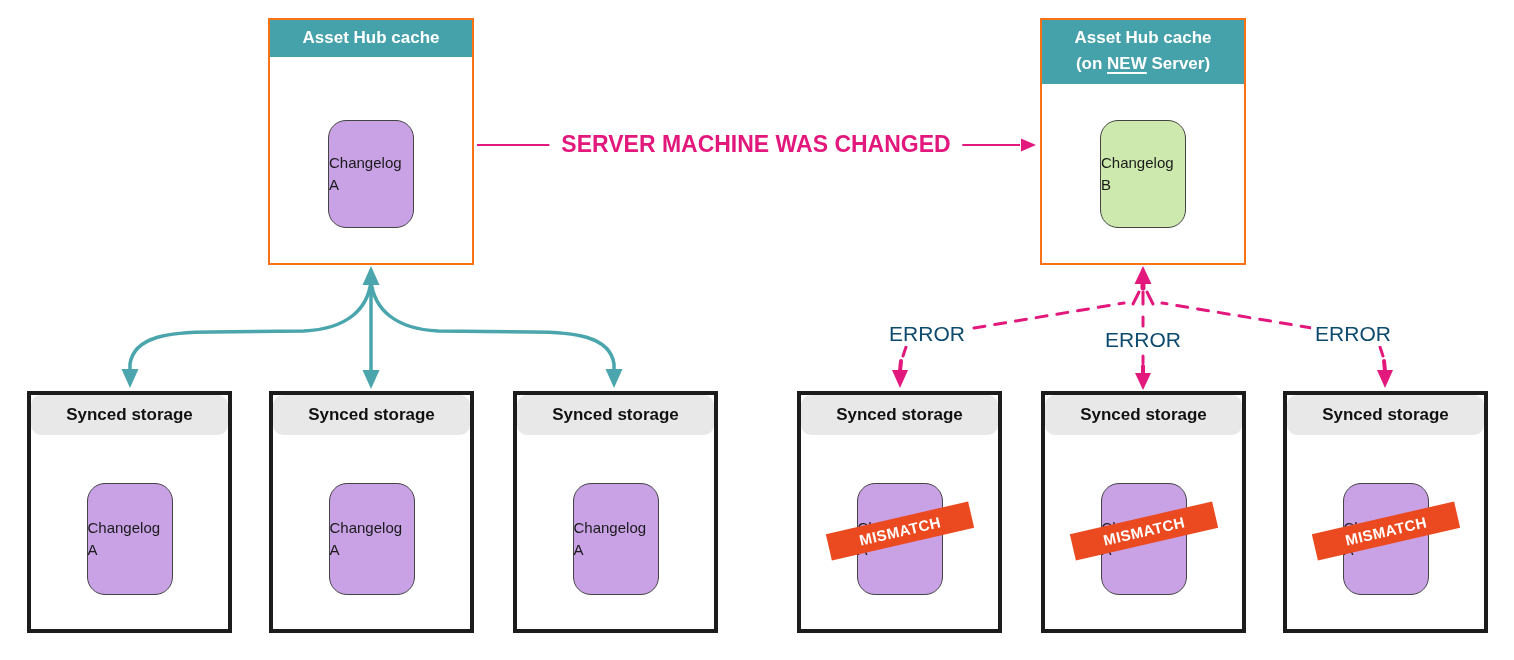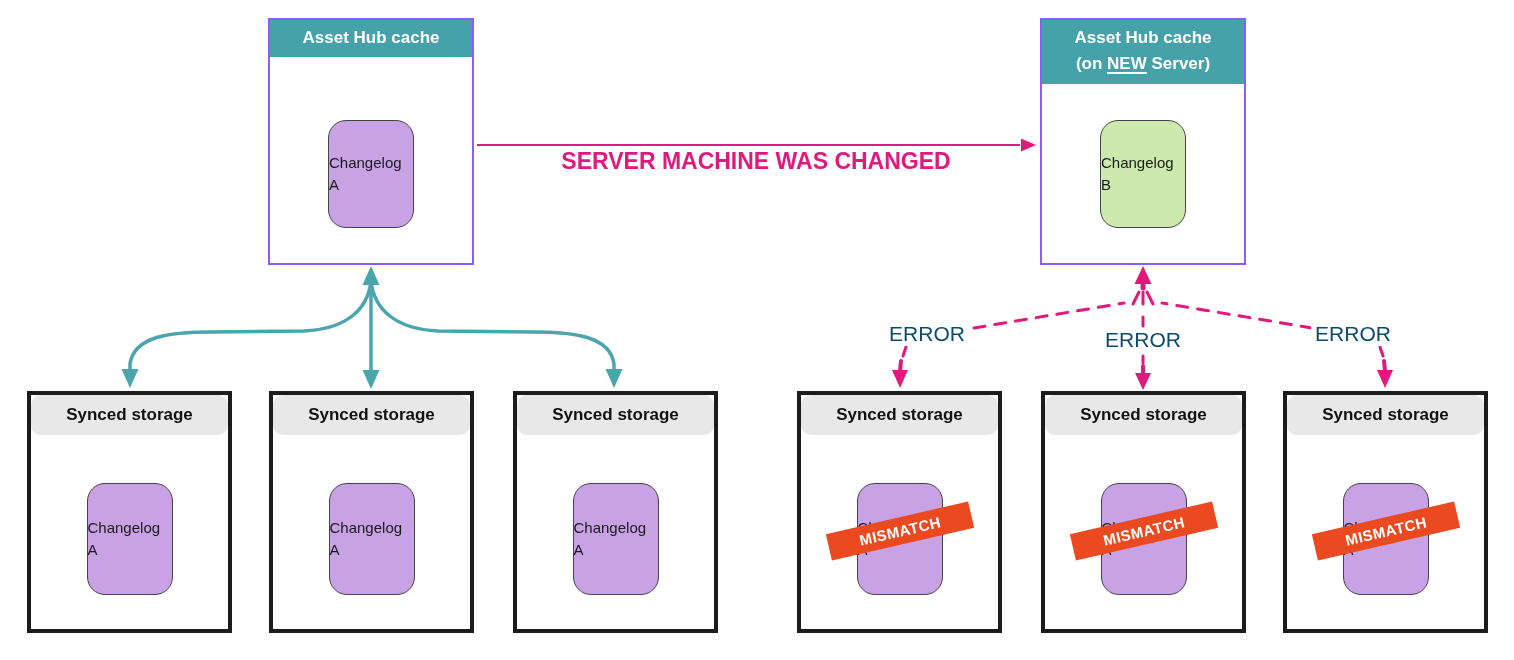--- a/index.html
+++ b/index.html
@@ -5,42 +5,42 @@
   html,body{margin:0;padding:0;background:#fff;}
   .canvas{
     position:relative;width:1514px;height:660px;background:#ffffff;overflow:hidden;
     font-family:"Liberation Sans","DejaVu Sans",sans-serif;
   }
   .overlay{position:absolute;left:0;top:0;width:1514px;height:660px;pointer-events:none;}
 
   
   .hub{
     position:absolute;top:18px;width:206px;height:247px;background:#ffffff;
-    border:2px solid #8b5cf6;box-sizing:border-box;
+    border:2px solid #f97316;box-sizing:border-box;
   }
   .hub-header{
     background:#45a1aa;color:#ffffff;font-weight:bold;font-size:17px;
     text-align:center;line-height:1.55;padding:5px 2px 6px 2px;
   }
   .hub-header .u{text-decoration:underline;text-underline-offset:3px;text-decoration-thickness:2px;}
   .chg{
     position:absolute;left:50%;transform:translateX(-50%);
     width:86px;height:108px;border:1.4px solid #444444;border-radius:18px;
     display:flex;flex-direction:column;align-items:flex-start;justify-content:center;
     font-size:15px;color:#1a1a1a;line-height:1.45;box-sizing:border-box;text-align:center;
   }
   .hub .chg{top:100px;}
   .chg.purple{background:#c9a1e5;}
   .chg.green{background:#cde9ad;}
 
   
   .transition-label{
     position:absolute;left:756px;top:144px;transform:translate(-50%,-50%);
     color:#e2187d;font-weight:bold;font-size:23px;background:#ffffff;
-    padding:0 12px;white-space:nowrap;margin-top:17px;
+    padding:0 12px;white-space:nowrap;
   }
 
   
   .error-label{
     position:absolute;transform:translate(-50%,-50%);
     color:#0c4a6e;font-size:21px;background:#ffffff;padding:0 4px;white-space:nowrap;
   }
 
   
   .storage{

